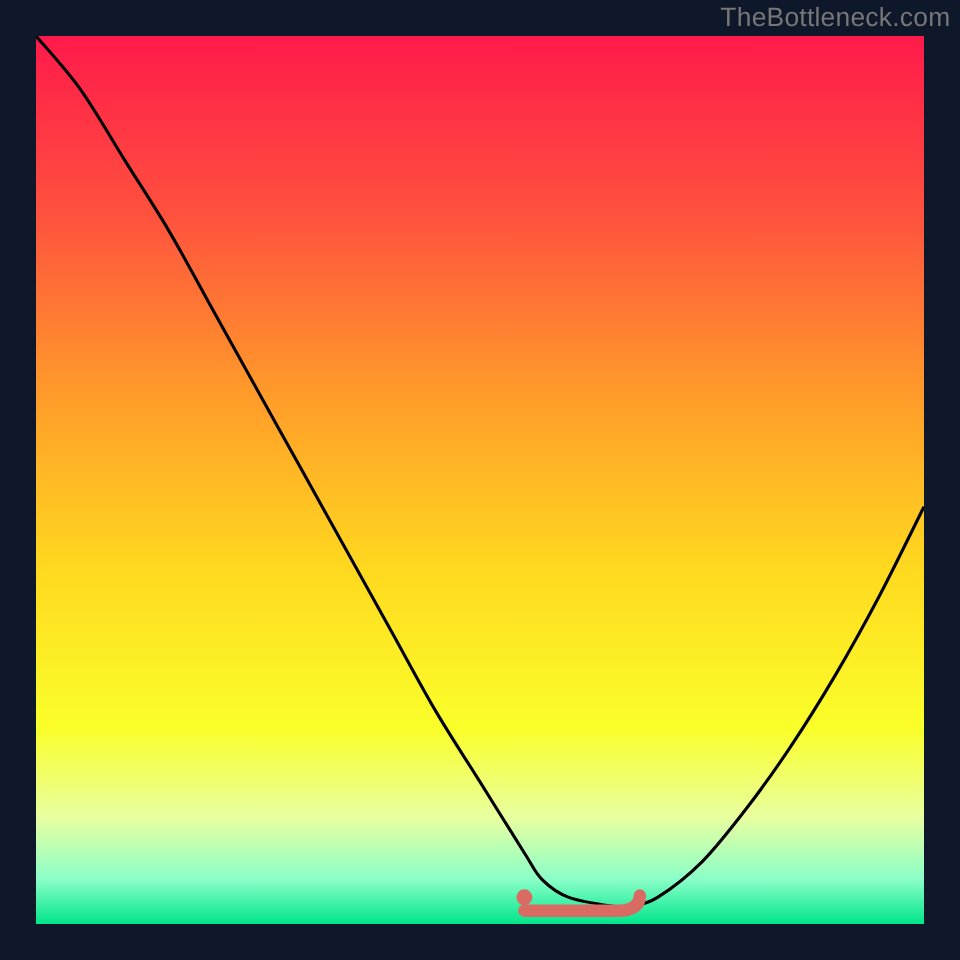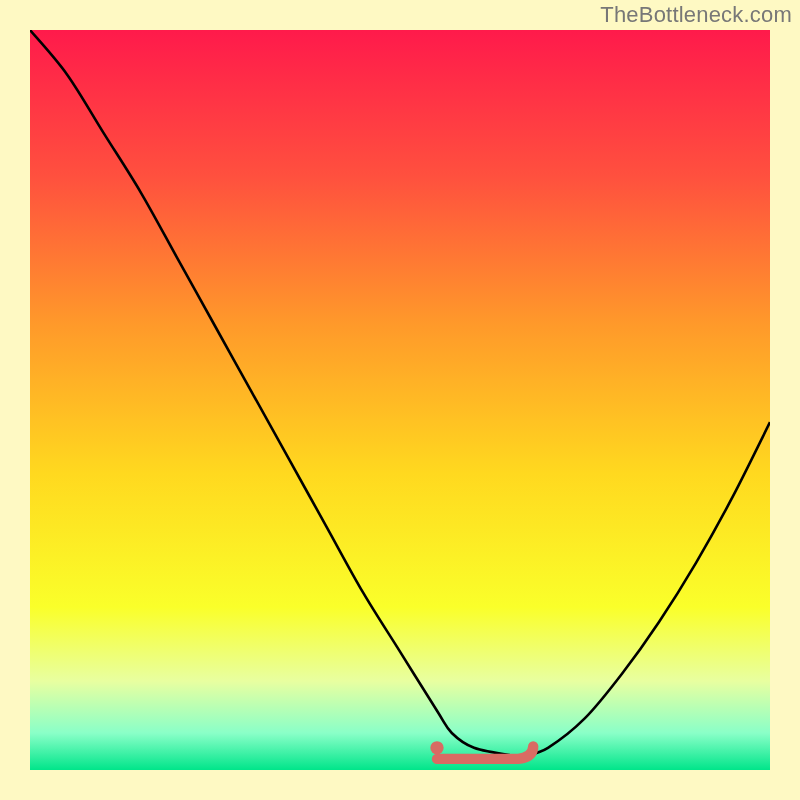--- a/index.html
+++ b/index.html
@@ -7,21 +7,21 @@
     padding: 0;
     width: 800px;
     height: 800px;
     background: #000;
     overflow: hidden;
   }
   .frame {
     position: relative;
     width: 800px;
     height: 800px;
-    background: #fef9c3;
+    background: #0f172a;
   }
   .attribution {
     position: absolute;
     top: 2px;
     right: 8px;
     font-family: Arial, Helvetica, sans-serif;
     font-size: 22px;
     color: #777;
     letter-spacing: 0.2px;
   }

